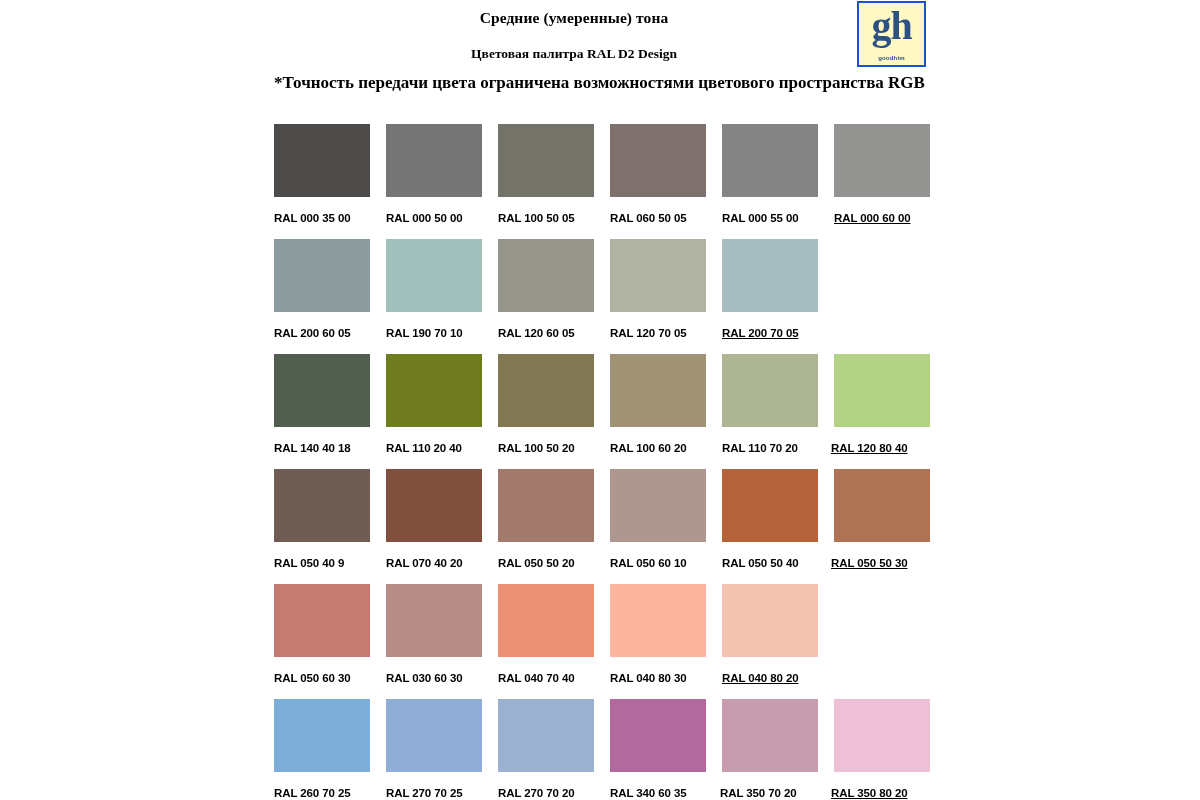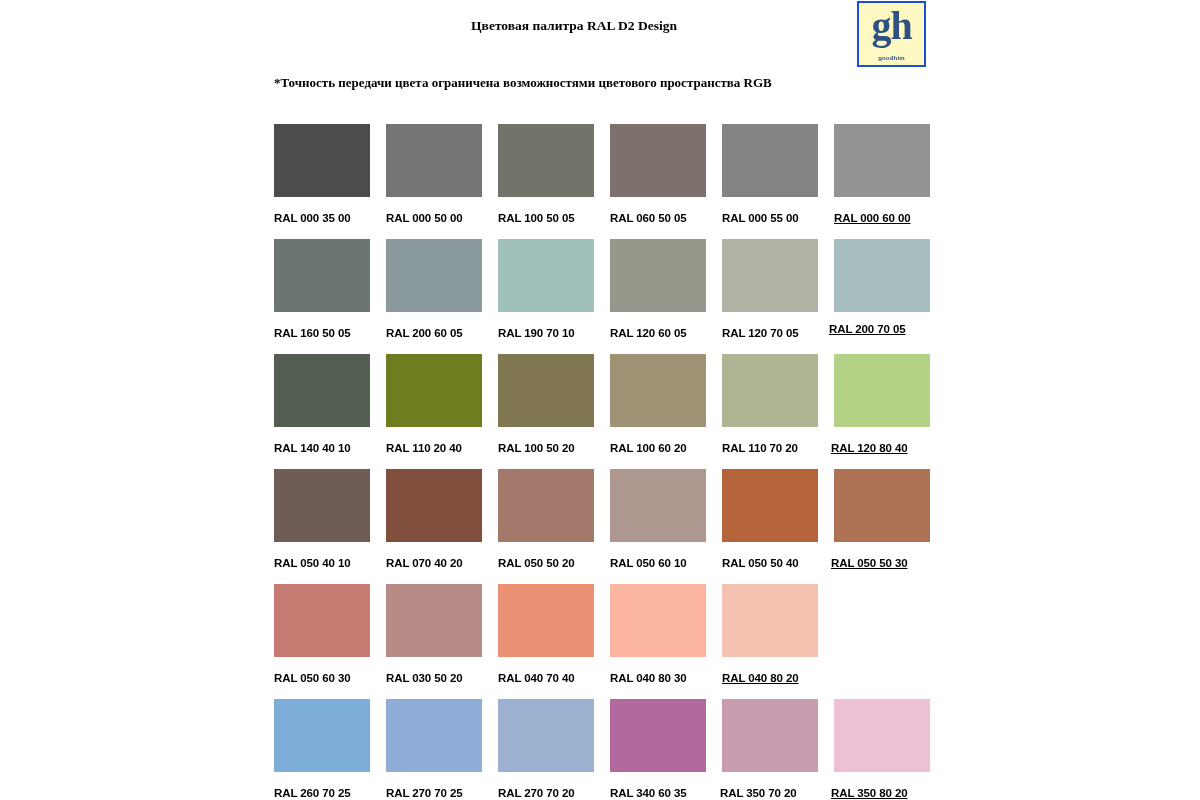--- a/index.html
+++ b/index.html
@@ -41,21 +41,21 @@
     font-size: 13.5px;
     font-weight: bold;
     margin-top: 17px;
     line-height: 18px;
     white-space: nowrap;
   }
   .note {
     position: absolute;
     left: 274px;
     top: 74px;
-    font-size: 13px;
+    font-size: 17px;
     font-weight: bold;
     white-space: nowrap;
     line-height: 17px;
   }
 
   
   .logo {
     position: absolute;
     left: 857px;
     top: 1px;
@@ -139,20 +139,21 @@
   .prow.row-5 .cell:nth-child(6) .label { margin-left: -3px; margin-top: 16px; }
   .prow.row-6 .cell:nth-child(6) .label { margin-left: -3px; }
   .prow.row-6 .cell:nth-child(5) .label { margin-left: -2px; }
 </style>
 </head>
 <body>
 
 <div class="header">
 
   <div class="title-block">
+    <div class="title-main">Средние (умеренные) тона</div>
     <div class="title-sub">Цветовая палитра RAL D2 Design</div>
   </div>
 
   <div class="note">*Точность передачи цвета ограничена возможностями цветового пространства RGB</div>
 
   <div class="logo">
     <div class="logo-inner">
       <div class="logo-gh">gh</div>
       <div class="logo-word">goodhim</div>
     </div>
@@ -182,24 +183,20 @@
         <div class="swatch" title="RAL 000 55 00" style="background: rgb(132, 132, 132);"></div>
         <div class="label">RAL 000 55 00</div>
       </div>
       <div class="cell">
         <div class="swatch" title="RAL 000 60 00" style="background: rgb(147, 147, 145);"></div>
         <div class="label">RAL 000 60 00</div>
       </div>
     </div>
     <div class="prow row-2">
       <div class="cell">
-        <div class="swatch" title="RAL 160 50 05" style="background: rgb(107, 118, 114);"></div>
-        <div class="label">RAL 160 50 05</div>
-      </div>
-      <div class="cell">
         <div class="swatch" title="RAL 200 60 05" style="background: rgb(138, 154, 157);"></div>
         <div class="label">RAL 200 60 05</div>
       </div>
       <div class="cell">
         <div class="swatch" title="RAL 190 70 10" style="background: rgb(160, 192, 188);"></div>
         <div class="label">RAL 190 70 10</div>
       </div>
       <div class="cell">
         <div class="swatch" title="RAL 120 60 05" style="background: rgb(151, 150, 139);"></div>
         <div class="label">RAL 120 60 05</div>
@@ -209,21 +206,21 @@
         <div class="label">RAL 120 70 05</div>
       </div>
       <div class="cell">
         <div class="swatch" title="RAL 200 70 05" style="background: rgb(168, 189, 191);"></div>
         <div class="label">RAL 200 70 05</div>
       </div>
     </div>
     <div class="prow row-3">
       <div class="cell">
         <div class="swatch" title="RAL 140 40 10" style="background: rgb(81, 94, 80);"></div>
-        <div class="label">RAL 140 40 10</div>
+        <div class="label">RAL 140 40 18</div>
       </div>
       <div class="cell">
         <div class="swatch" title="RAL 110 50 40" style="background: rgb(111, 124, 31);"></div>
         <div class="label">RAL 110 20 40</div>
       </div>
       <div class="cell">
         <div class="swatch" title="RAL 100 50 20" style="background: rgb(130, 119, 83);"></div>
         <div class="label">RAL 100 50 20</div>
       </div>
       <div class="cell">
@@ -235,21 +232,21 @@
         <div class="label">RAL 110 70 20</div>
       </div>
       <div class="cell">
         <div class="swatch" title="RAL 120 80 40" style="background: rgb(180, 210, 133);"></div>
         <div class="label">RAL 120 80 40</div>
       </div>
     </div>
     <div class="prow row-4">
       <div class="cell">
         <div class="swatch" title="RAL 050 40 10" style="background: rgb(111, 93, 85);"></div>
-        <div class="label">RAL 050 40 10</div>
+        <div class="label">RAL 050 40 9</div>
       </div>
       <div class="cell">
         <div class="swatch" title="RAL 050 40 20" style="background: rgb(129, 79, 61);"></div>
         <div class="label">RAL 070 40 20</div>
       </div>
       <div class="cell">
         <div class="swatch" title="RAL 050 50 20" style="background: rgb(162, 121, 107);"></div>
         <div class="label">RAL 050 50 20</div>
       </div>
       <div class="cell">
@@ -265,21 +262,21 @@
         <div class="label">RAL 050 50 30</div>
       </div>
     </div>
     <div class="prow row-5">
       <div class="cell">
         <div class="swatch" title="RAL 030 60 30" style="background: rgb(197, 122, 114);"></div>
         <div class="label">RAL 050 60 30</div>
       </div>
       <div class="cell">
         <div class="swatch" title="RAL 030 60 20" style="background: rgb(183, 139, 134);"></div>
-        <div class="label">RAL 030 50 20</div>
+        <div class="label">RAL 030 60 30</div>
       </div>
       <div class="cell">
         <div class="swatch" title="RAL 040 70 40" style="background: rgb(237, 145, 116);"></div>
         <div class="label">RAL 040 70 40</div>
       </div>
       <div class="cell">
         <div class="swatch" title="RAL 040 80 30" style="background: rgb(252, 182, 159);"></div>
         <div class="label">RAL 040 80 30</div>
       </div>
       <div class="cell">

